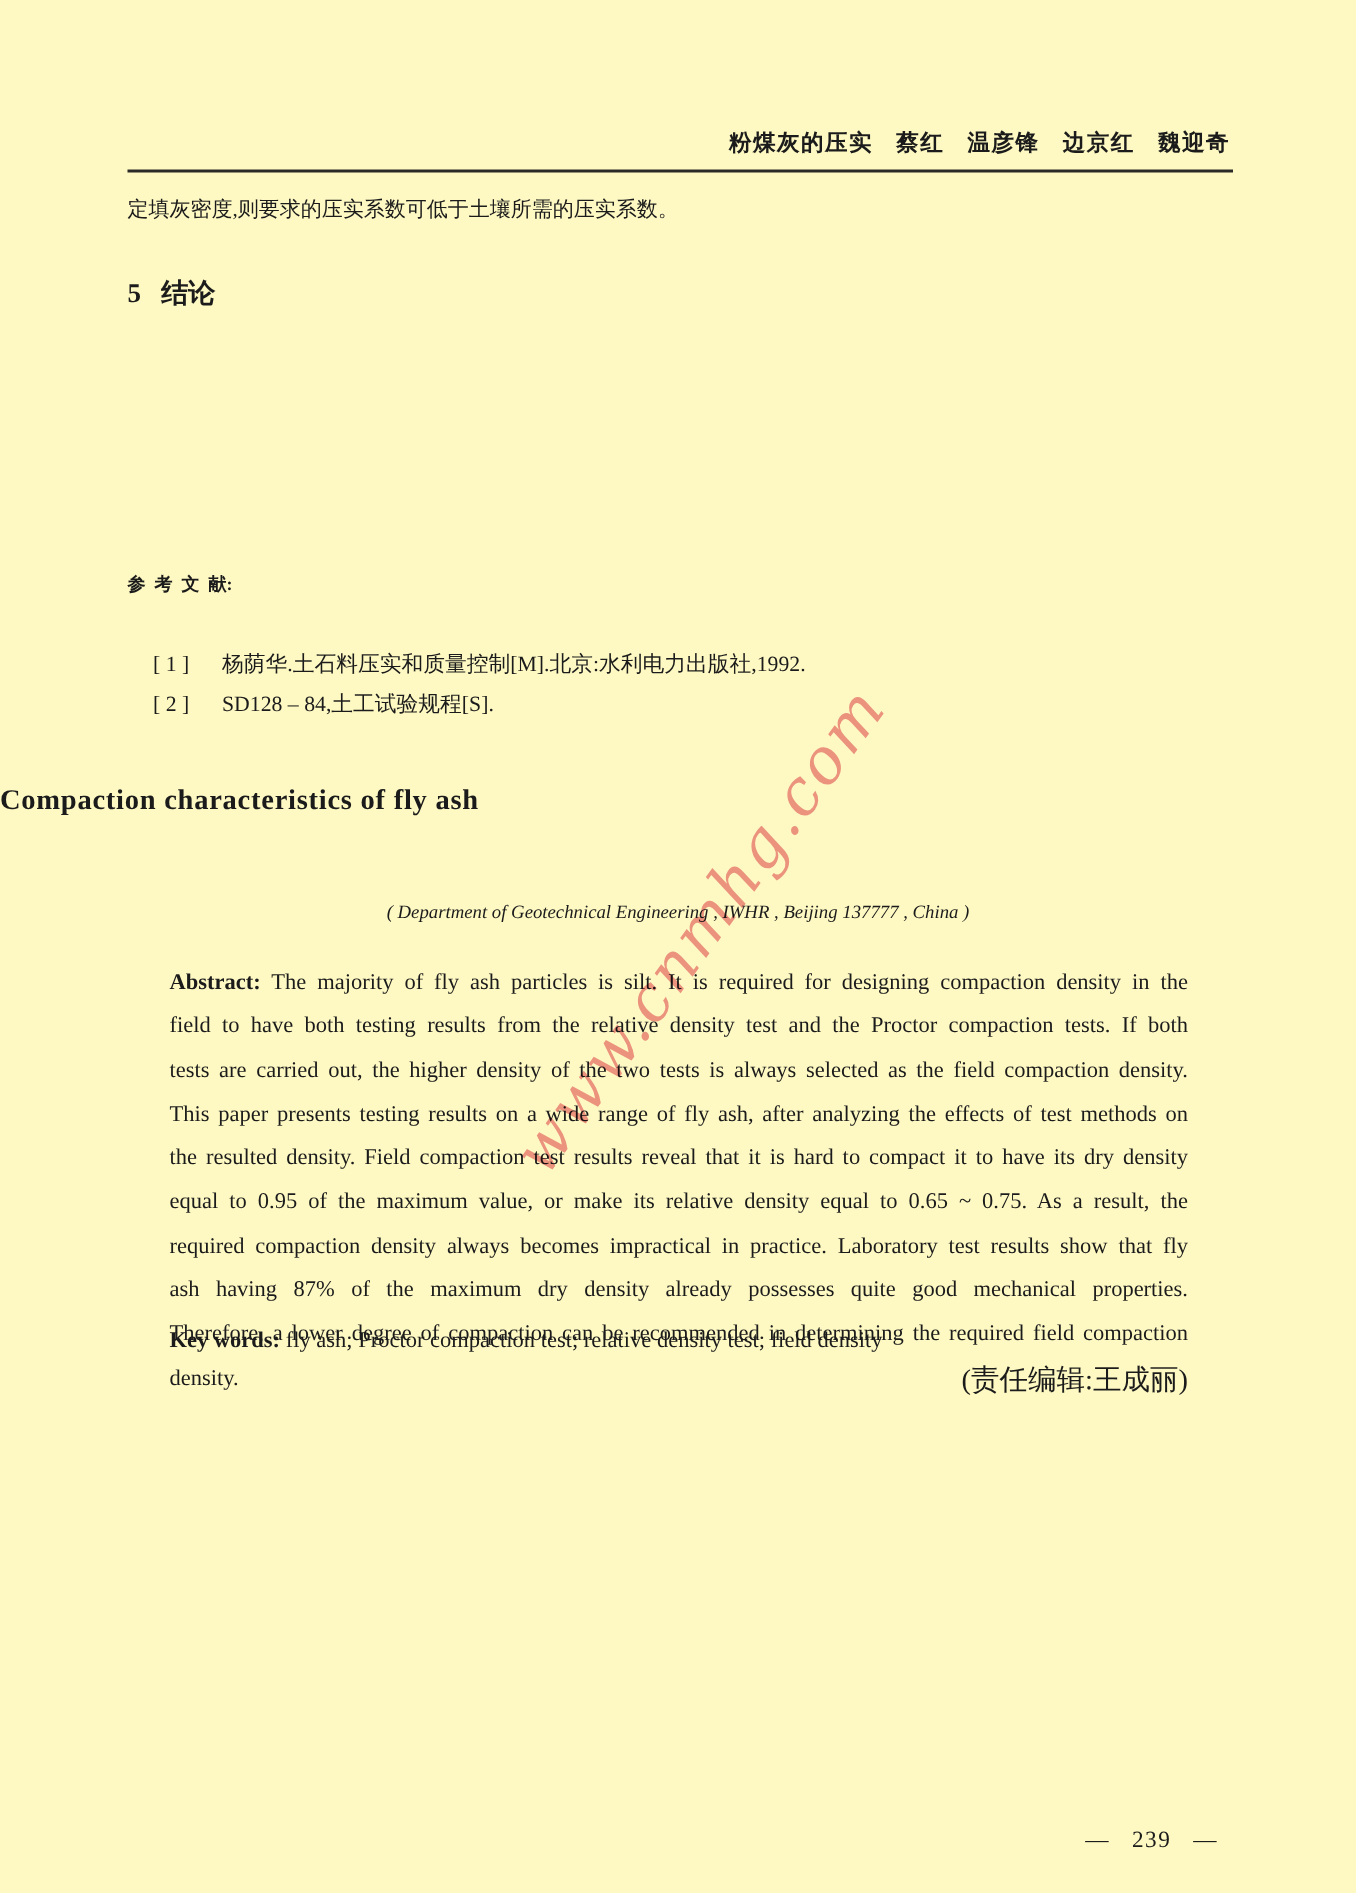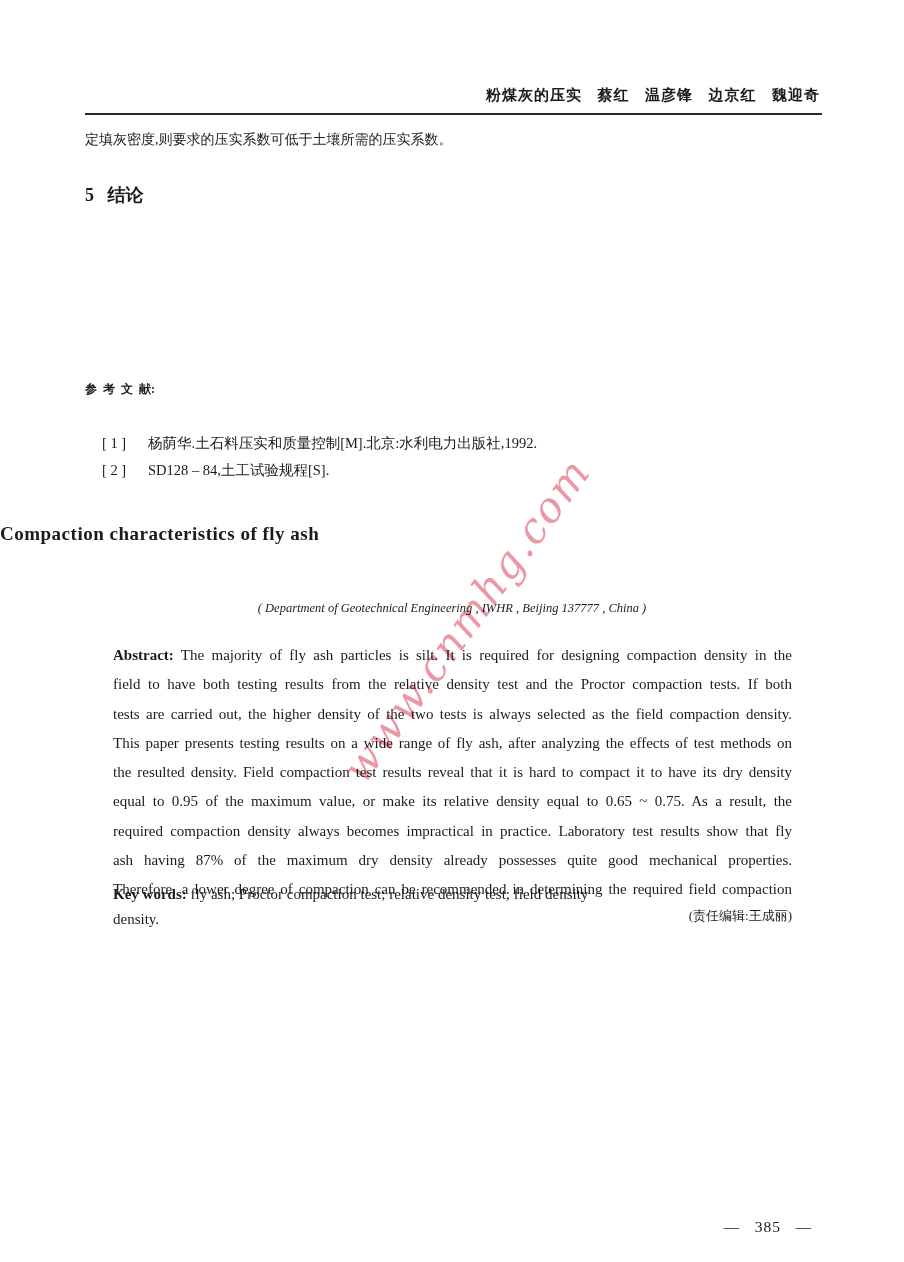--- a/index.html
+++ b/index.html
@@ -1,21 +1,21 @@
 <!DOCTYPE html>
 <html><head>
 <meta charset="utf-8">
 <style>
   html, body { margin: 0; padding: 0; background: #9a9a98; }
   #page {
     position: relative;
     width: 904px;
     height: 1262px;
     margin: 0 auto;
-    background: #ffffff;
+    background: #fef9c3;
     overflow: hidden;
     font-family: "Liberation Serif", "DejaVu Serif", serif;
     color: #1b1b1b;
   }
   .pre { white-space: pre-wrap; }
   .abs { position: absolute; }
 
   .running-head {
     top: 86px; right: 84px;
     font-size: 15px; font-weight: bold;
@@ -72,21 +72,21 @@
     font-size: 15px; line-height: 29.3px;
     text-align: justify; word-spacing: 2px;
   }
   .bold-label { font-weight: bold; }
   .keywords {
     top: 886px; left: 113px; width: 679px;
     font-size: 15px;
   }
   .editor-note {
     top: 907px; right: 112px;
-    font-size: 13px;
+    font-size: 19px;
   }
   .watermark {
     top: 607px; left: 278px; width: 360px;
     text-align: center;
     font-size: 42px;
     font-style: italic;
     letter-spacing: 2px;
     transform: rotate(-54deg);
     mix-blend-mode: multiply;
     z-index: 5;
@@ -138,15 +138,15 @@
 
   <div class="abs keywords">
     <span class="bold-label">Key words:</span>
     <span>fly ash;  Proctor compaction test;  relative density test;  field density</span>
   </div>
 
   <div class="abs editor-note">(责任编辑:王成丽)</div>
 
   <div class="abs watermark" style="color: rgba(224, 82, 104, 0.6);">www.cnmhg.com</div>
 
-  <div class="abs page-number pre">—   385   —</div>
+  <div class="abs page-number pre">—   239   —</div>
 
 </div>
 
 </body></html>

